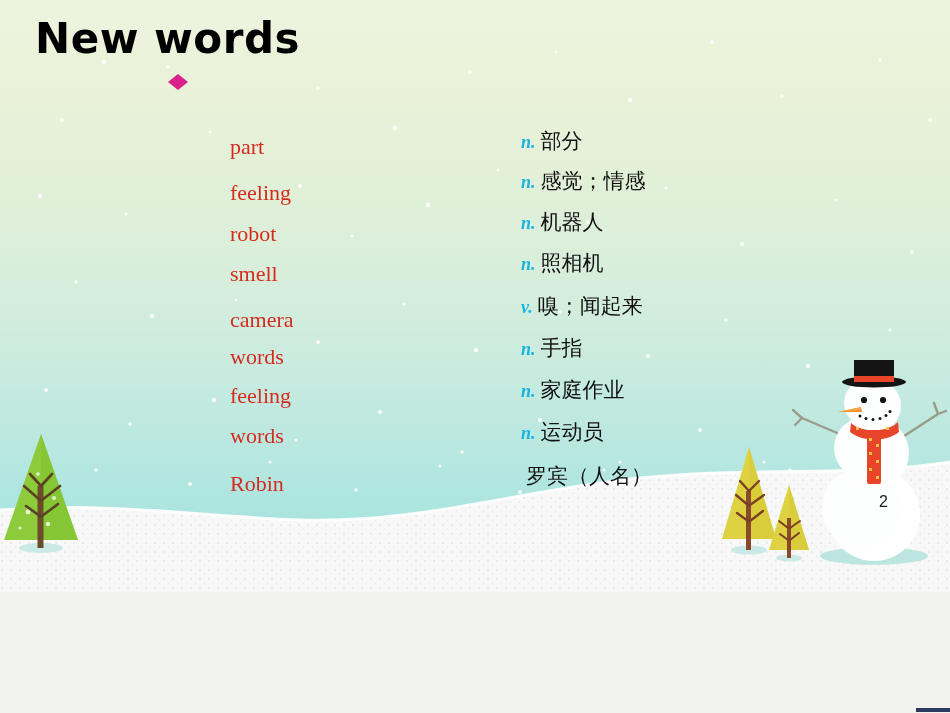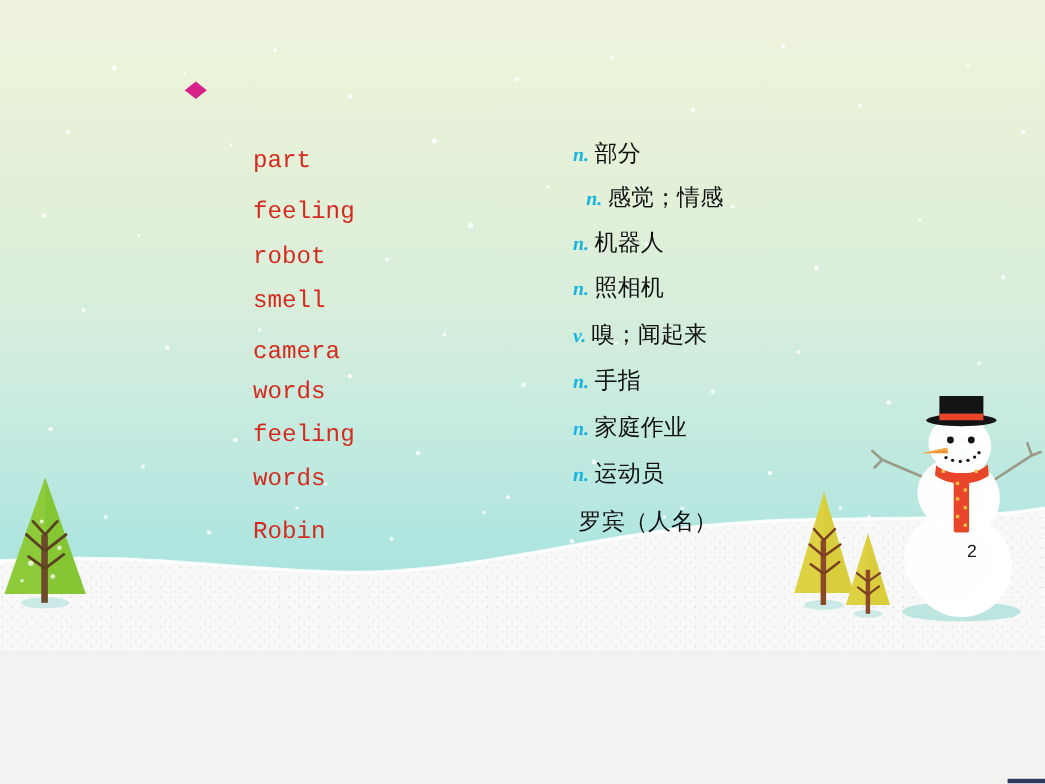--- a/index.html
+++ b/index.html
@@ -83,21 +83,21 @@
   }
 
   
   #words {
     position: absolute;
     left: 230px;
     top: 118px;
     width: 270px;
   }
   .word {
-    font-family: Liberation Mono, monospace;
+    font-family: Liberation Serif, serif;
     font-size: 22px;
     color: #d52b1e;
     line-height: 1;
     white-space: nowrap;
   }
 
   
   #defs {
     position: absolute;
     left: 521px;
@@ -111,21 +111,21 @@
   }
   .pos {
     font-family: "Liberation Serif", "DejaVu Serif", serif;
     font-style: italic;
     font-weight: bold;
     font-size: 18px;
     color: #18b4e0;
     margin-right: 5px;
   }
   .zh {
-    font-family: Liberation Mono, monospace;
+    font-family: Liberation Serif, serif;
     font-size: 21px;
     color: #111111;
   }
 
   
   #page-number {
     position: absolute;
     left: 879px;
     top: 493px;
     font-family: "Liberation Sans", sans-serif;
@@ -287,20 +287,21 @@
     <g fill="#141414">
       <circle cx="74" cy="56" r="1.5"></circle>
         <circle cx="80" cy="58.5" r="1.5"></circle>
       <circle cx="87" cy="59.5" r="1.5"></circle>
         <circle cx="94" cy="58.5" r="1.5"></circle>
       <circle cx="100" cy="55.5" r="1.5"></circle>
         <circle cx="104" cy="51.5" r="1.5"></circle>
     </g>
   </svg>
 
+  <div id="title">New words</div>
 
   <svg id="bullet-diamond" viewBox="0 0 22 18">
     <polygon points="11,1 21,9 11,17 1,9" fill="#d9218b"></polygon>
   </svg>
 
   <div id="words">
     <div class="word" style="position:absolute;left:0;top:18px">part</div>
     <div class="word" style="position:absolute;left:0;top:64px">feeling</div>
     <div class="word" style="position:absolute;left:0;top:105px">robot</div>
     <div class="word" style="position:absolute;left:0;top:145px">smell</div>
@@ -308,21 +309,21 @@
     <div class="word" style="position:absolute;left:0;top:228px">words</div>
     <div class="word" style="position:absolute;left:0;top:267px">feeling</div>
     <div class="word" style="position:absolute;left:0;top:307px">words</div>
     <div class="word" style="position:absolute;left:0;top:355px">Robin</div>
   </div>
 
   <div id="defs">
     <div class="def" style="position:absolute;left:0;top:13px">
       <span class="pos">n.</span><span class="zh">部分</span>
     </div>
-    <div class="def" style="position:absolute;left:12px;top:53px">
+    <div class="def" style="position:absolute;left:0;top:53px">
       <span class="pos">n.</span><span class="zh">感觉；情感</span>
     </div>
     <div class="def" style="position:absolute;left:0;top:94px">
       <span class="pos">n.</span><span class="zh">机器人</span>
     </div>
     <div class="def" style="position:absolute;left:0;top:135px">
       <span class="pos">n.</span><span class="zh">照相机</span>
     </div>
     <div class="def" style="position:absolute;left:0;top:178px">
       <span class="pos">v.</span><span class="zh">嗅；闻起来</span>

